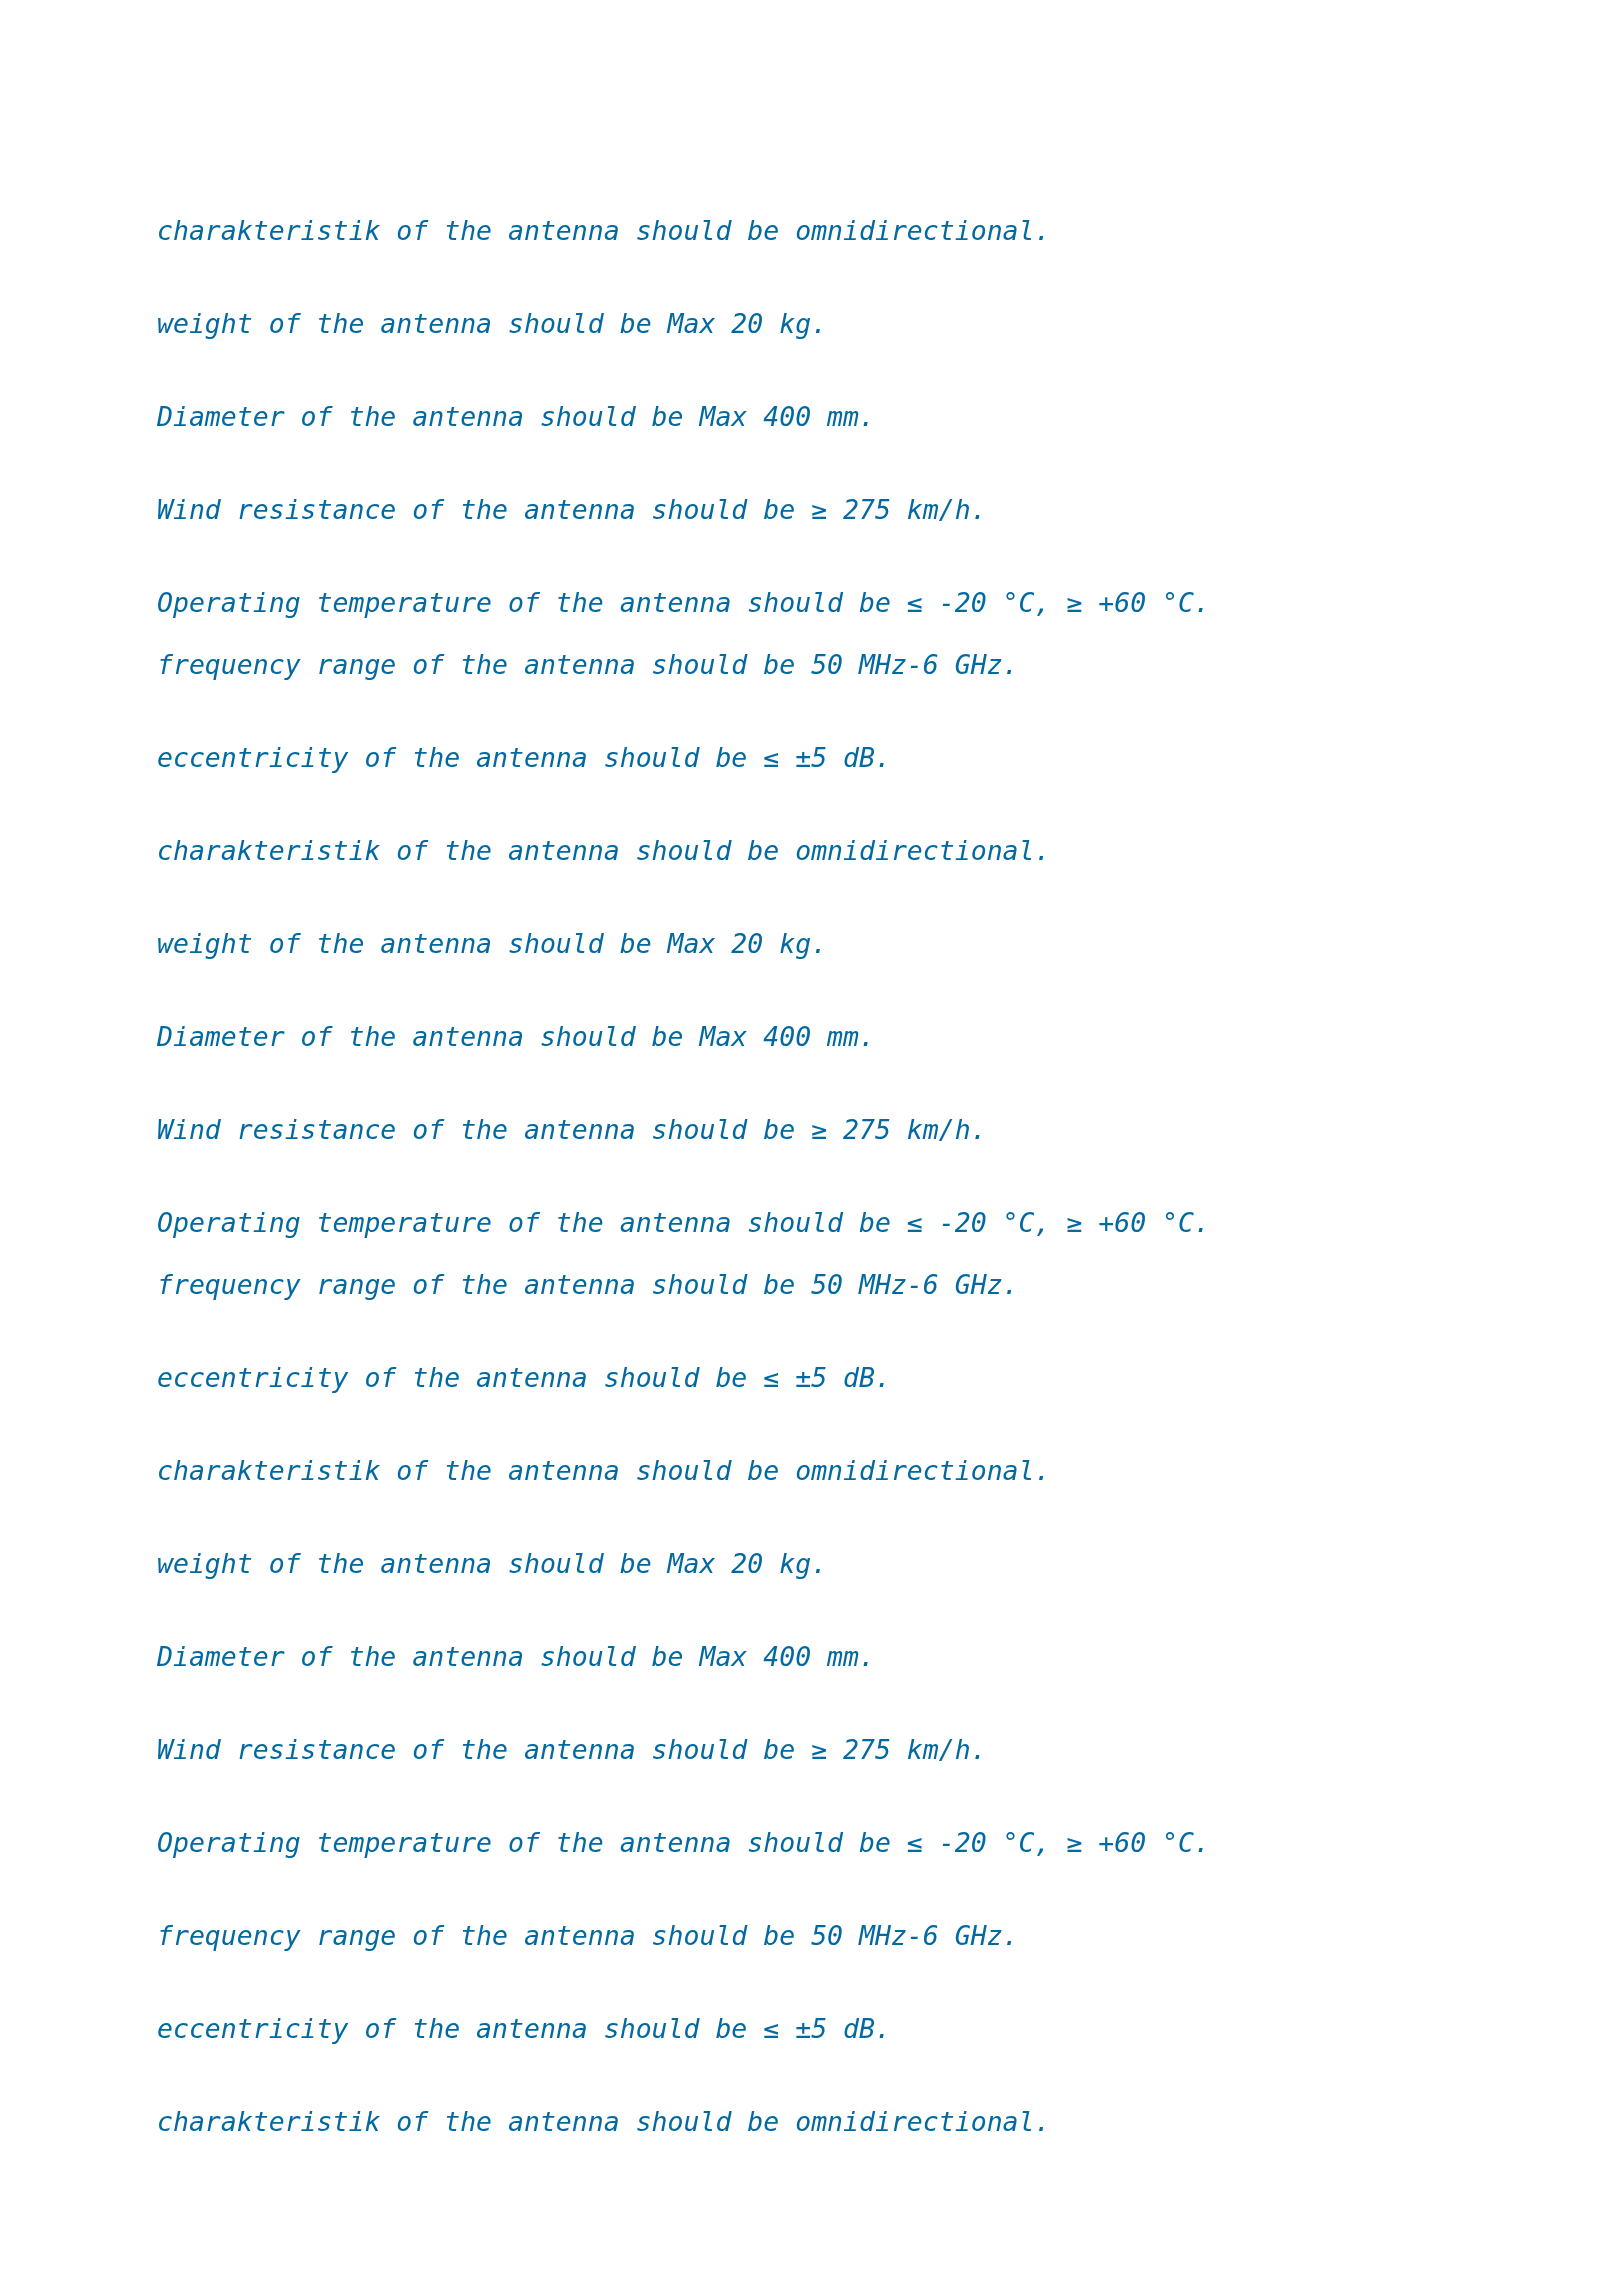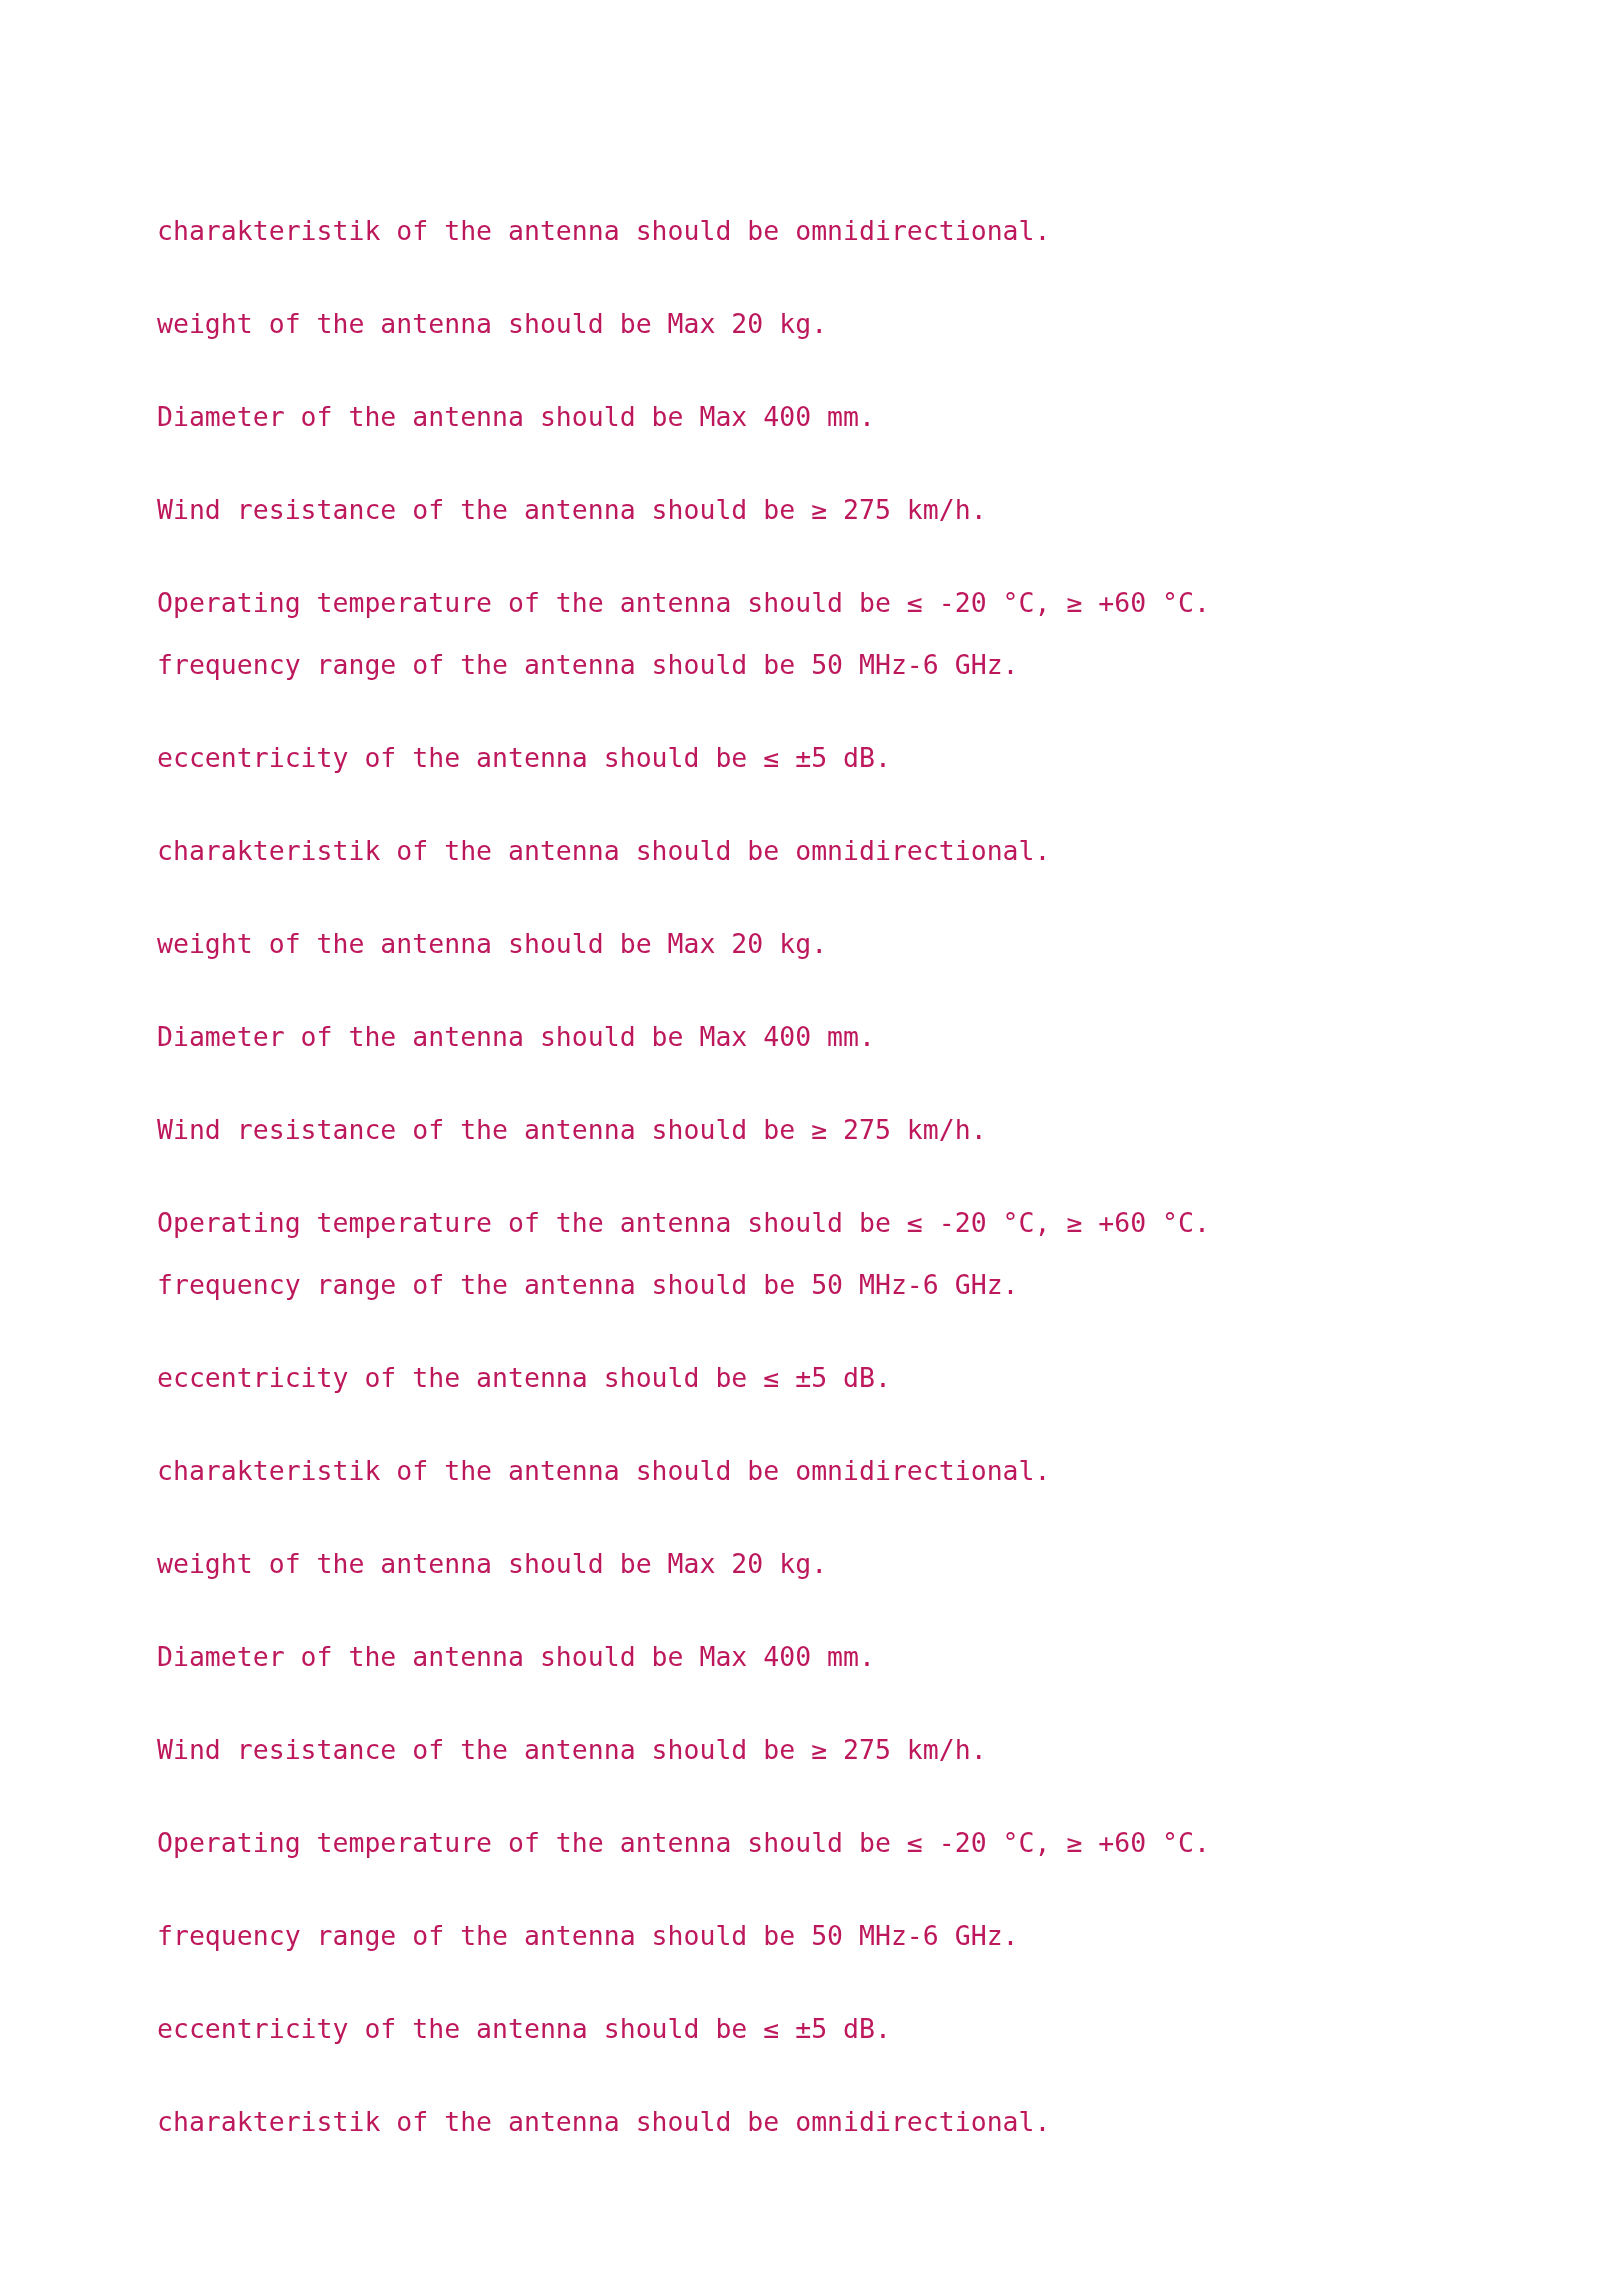--- a/index.html
+++ b/index.html
@@ -31,21 +31,21 @@
   .line {
     display: block;
     line-height: 62px;
     white-space: pre;
   }
 </style>
 </head>
 <body>
 
 <div class="page">
-  <div class="doc-body" id="doc-body" style="color: #be185d;">
+  <div class="doc-body" id="doc-body" style="color: #0369a1; font-style: italic;">
       <p class="para">
         <span class="line">charakteristik of the antenna should be omnidirectional.</span>
       </p>
       <p class="para">
         <span class="line">weight of the antenna should be Max 20 kg.</span>
       </p>
       <p class="para">
         <span class="line">Diameter of the antenna should be Max 400 mm.</span>
       </p>
       <p class="para">

